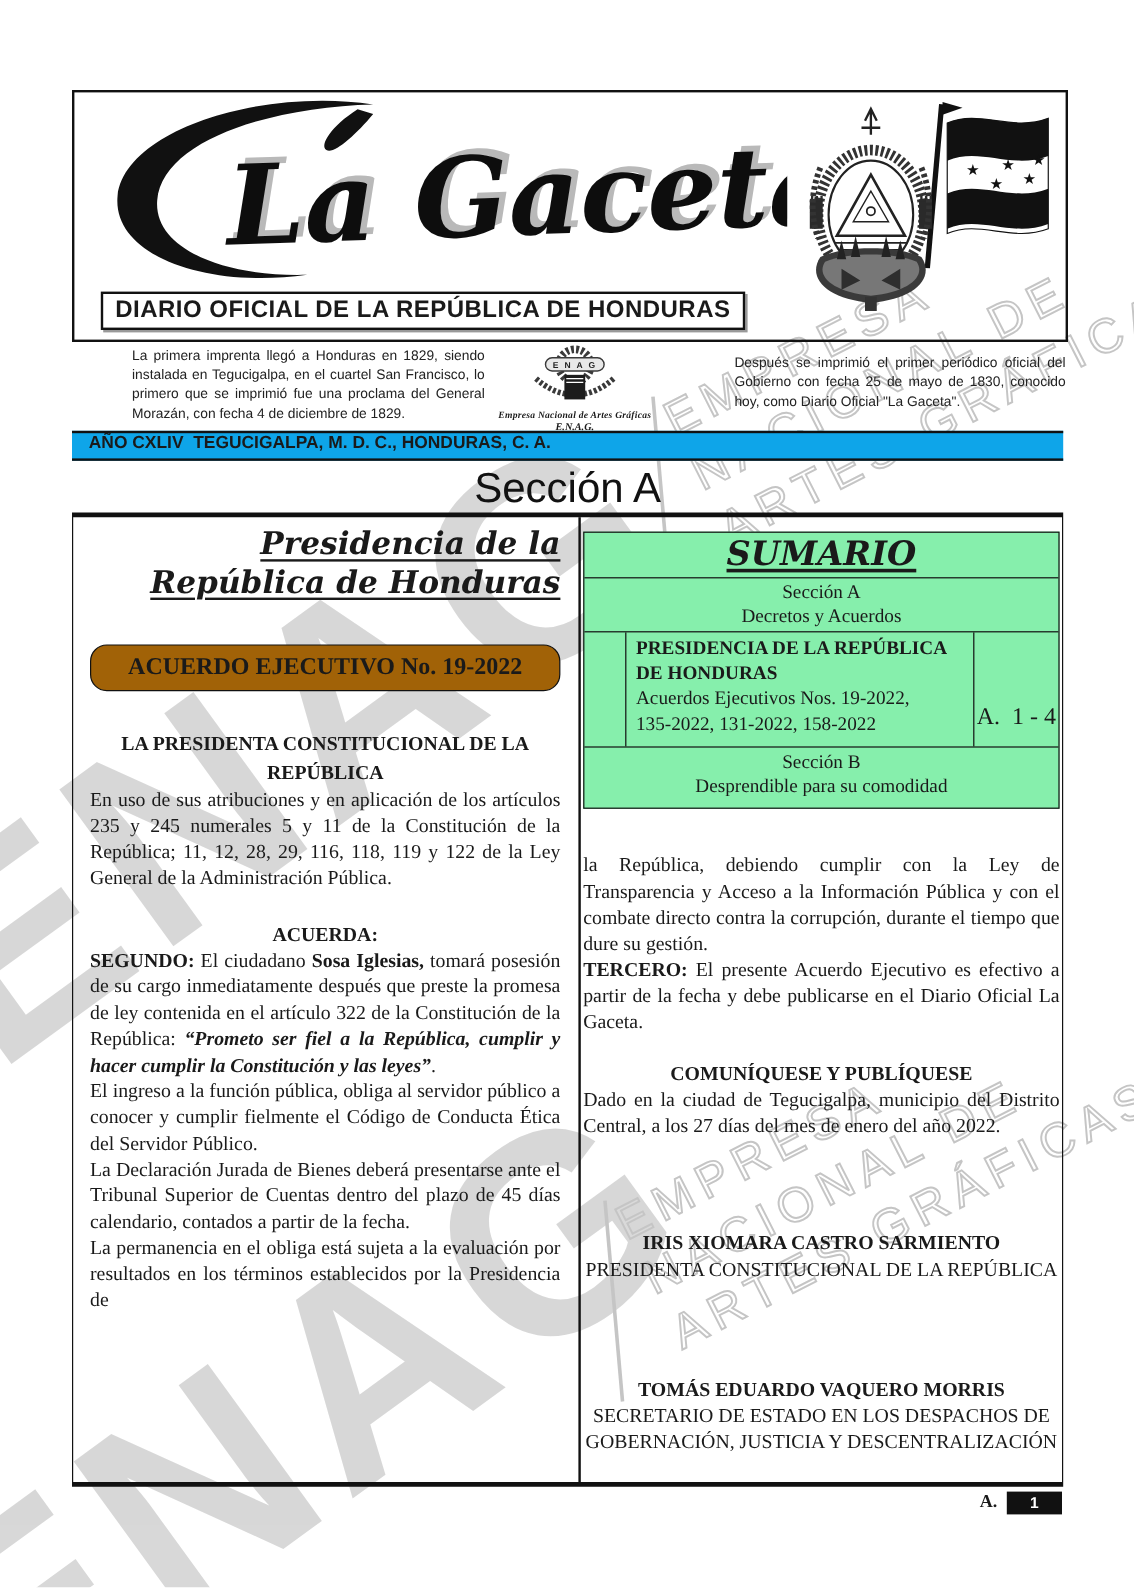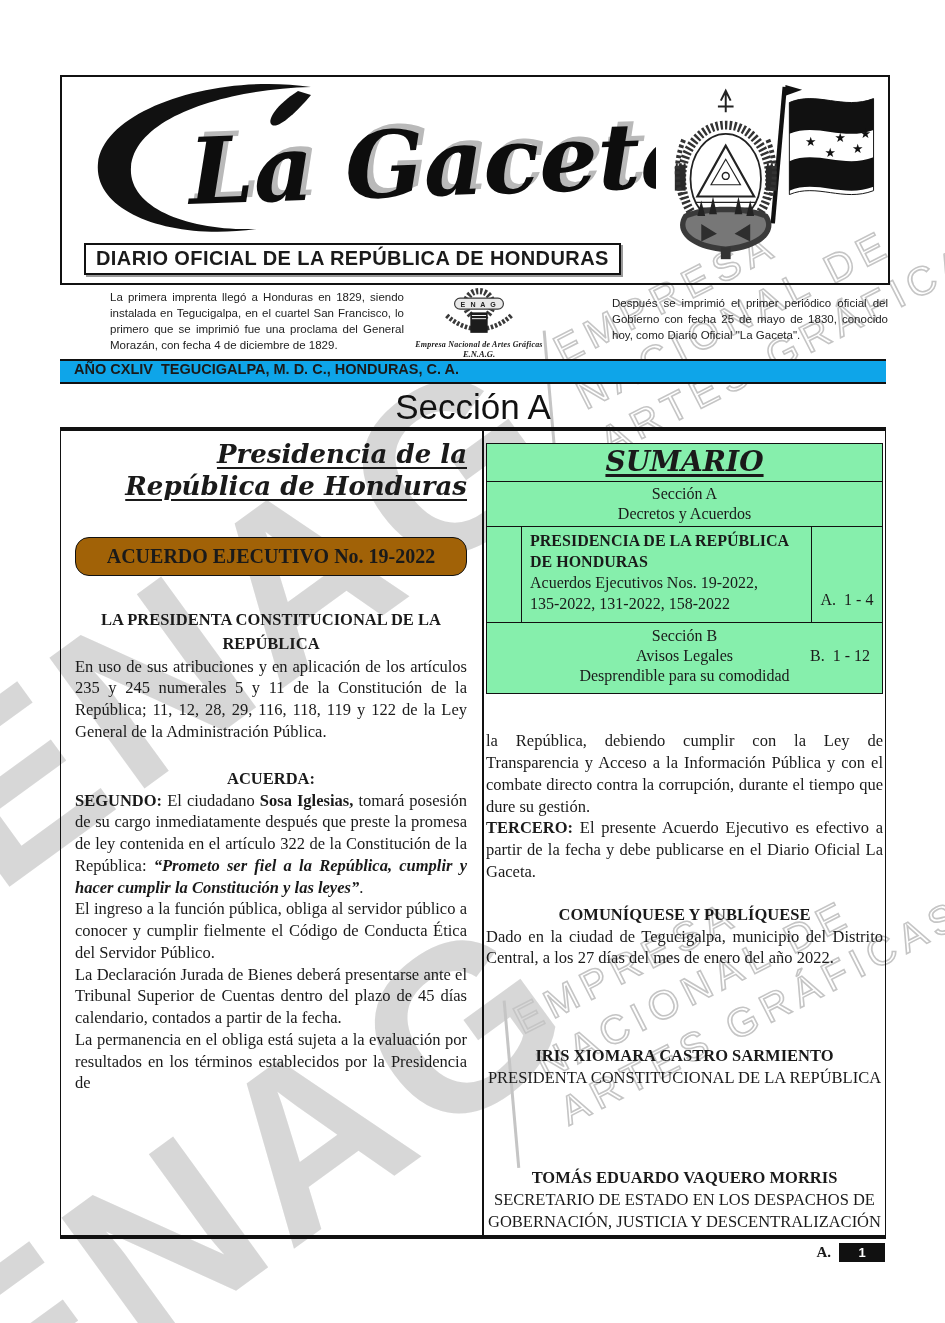--- a/index.html
+++ b/index.html
@@ -64,21 +64,21 @@
   .sumario-box{margin-top:12px;border:1.5px solid #111;background:#86efac;}
   .sumario-title{text-align:center;font-family:"DejaVu Serif",serif;font-weight:bold;
                  font-style:italic;font-size:28px;line-height:1.15;padding:2px 0 3px 0;}
   .sumario-title span{text-decoration:underline;text-decoration-thickness:2.5px;text-underline-offset:3px;}
   .sum-hr{border-top:1.5px solid #111;}
   .sum-row-a{padding:2px 0;text-align:center;font-size:16px;line-height:1.25;}
   .sum-entry{display:flex;align-items:stretch;}
   .sum-entry-spacer{width:34px;border-right:1.5px solid #111;}
   .sum-entry-main{flex:1;padding:4px 8px 8px 8px;font-size:16px;line-height:1.3;}
   .sum-entry-pages{width:70px;border-left:1.5px solid #111;display:flex;align-items:flex-end;
-                   justify-content:center;padding-bottom:12px;font-size:16px;white-space:pre-wrap;}
+                   justify-content:center;padding-bottom:12px;font-size:20px;white-space:pre-wrap;}
   .sum-row-b{padding:3px 8px 7px 8px;font-size:16px;line-height:1.25;text-align:center;}
   .sum-b-mid{position:relative;}
   .sum-b-pages{position:absolute;right:4px;top:0;white-space:pre-wrap;}
   .comuniquese{margin-top:21px;text-align:center;font-weight:bold;}
   .sig{text-align:center;line-height:1.33;}
   .sig .name{font-weight:bold;}
   
   .footer-pg{position:absolute;top:1243px;right:60px;display:flex;align-items:center;z-index:2;}
   .footer-letter{font-weight:bold;font-size:15px;margin-right:8px;}
   .footer-box{background:#111;color:#fff;width:46px;height:19px;display:flex;align-items:center;
@@ -218,24 +218,20 @@
             <div class="b">PRESIDENCIA DE LA REPÚBLICA</div>
             <div class="b">DE HONDURAS</div>
             <div>Acuerdos Ejecutivos Nos. 19-2022,</div>
             <div>135-2022, 131-2022, 158-2022</div>
           </div>
           <div class="sum-entry-pages">A.  1 - 4</div>
         </div>
         <div class="sum-hr"></div>
         <div class="sum-row-b">
           <div>Sección B</div>
-          <div class="sum-b-mid">
-            <span>Avisos Legales</span>
-            <span class="sum-b-pages">B.  1 - 12</span>
-          </div>
           <div>Desprendible para su comodidad</div>
         </div>
       </div>
 
       <p style="margin-top:36px;">la República, debiendo cumplir con la Ley de Transparencia y Acceso a la Información Pública y con el combate directo contra la corrupción, durante el tiempo que dure su gestión.</p>
       <p class="mt17"><span class="b">TERCERO: </span><span>El presente Acuerdo Ejecutivo es efectivo a partir de la fecha y debe publicarse en el Diario Oficial La Gaceta.</span></p>
       <div class="comuniquese">COMUNÍQUESE Y PUBLÍQUESE</div>
       <p class="mt17">Dado en la ciudad de Tegucigalpa, municipio del Distrito Central, a los 27 días del mes de enero del año 2022.</p>
 
       <div class="sig" style="margin-top:76px;">

